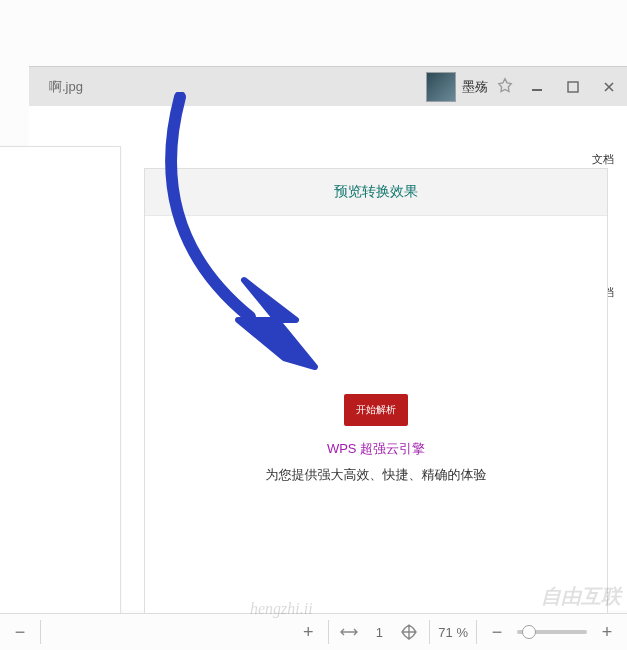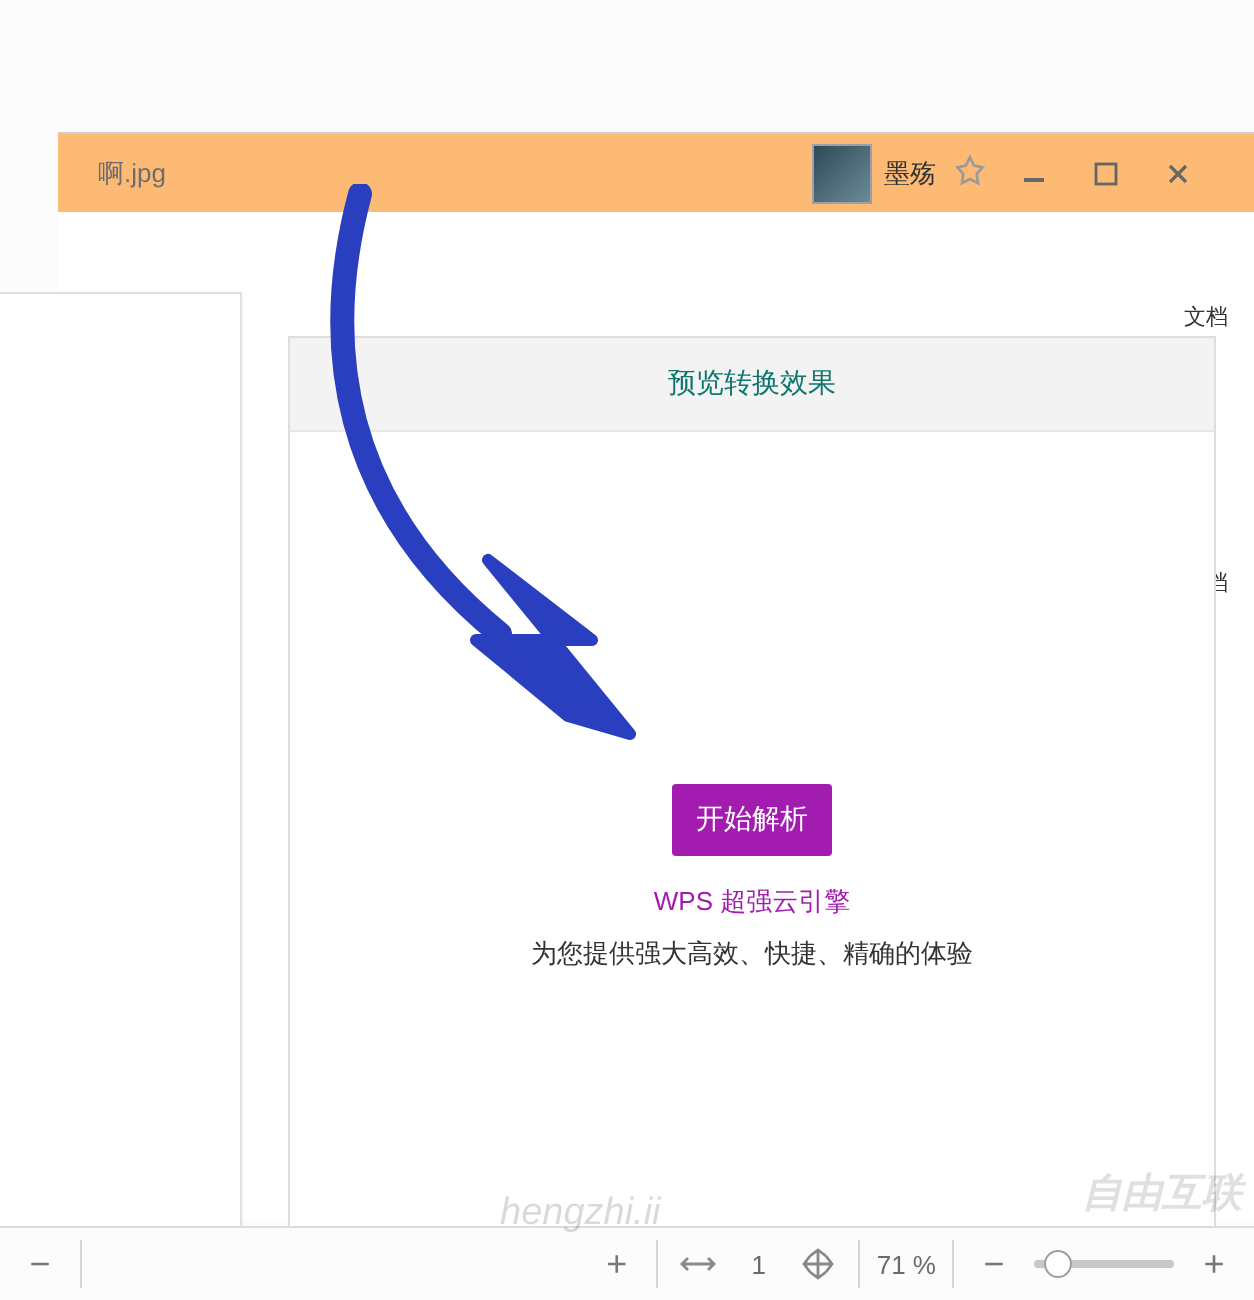--- a/index.html
+++ b/index.html
@@ -1,51 +1,51 @@
 <!DOCTYPE html>
 <html><head>
 <meta charset="utf-8">
 <style>
   html,body{margin:0;padding:0;font-family:"Microsoft YaHei","微软雅黑",sans-serif;background:#f5f5f5;color:#333;font-size:13px;}
   .canvas{position:relative;width:627px;height:650px;overflow:hidden;background:#fcfcfc;}
   
-  .titlebar{position:absolute;left:29px;top:66px;right:0;height:40px;background:#fdba74;border-top:1px solid #cfcfcf;display:flex;align-items:center;}
+  .titlebar{position:absolute;left:29px;top:66px;right:0;height:40px;background:#e5e5e5;border-top:1px solid #cfcfcf;display:flex;align-items:center;}
   .title-name{margin-left:20px;color:#6d6d6d;font-size:13px;}
-  .title-right{margin-left:auto;display:flex;align-items:center;gap:6px;padding-right:23px;}
+  .title-right{margin-left:auto;display:flex;align-items:center;gap:6px;padding-right:3px;}
   .avatar{width:28px;height:28px;background:linear-gradient(135deg,#2f4a57 0%,#6b8b98 100%);border:1px solid #9aa0a5;}
   .safe-icon{width:22px;height:22px;display:flex;align-items:center;justify-content:center;}
   .winbtn{width:30px;height:26px;display:flex;align-items:center;justify-content:center;color:#555;}
   
   .content{position:absolute;left:29px;top:106px;right:0;bottom:40px;background:#ffffff;}
   
   .left-page{position:absolute;left:-250px;top:40px;width:300px;height:460px;background:#ffffff;border:1px solid #e0e0e0;padding:20px;box-shadow:0 1px 3px rgba(0,0,0,0.05);font-size:11.5px;color:#333;line-height:2.6;}
   .left-page div{white-space:nowrap;}
   
   .right-strip{position:absolute;right:-5px;top:40px;width:40px;height:460px;font-size:11px;line-height:2.4;color:#333;}
   .right-strip div{margin-bottom:40px;}
   
   .preview{position:absolute;left:115px;top:22px;width:462px;height:492px;background:#ffffff;border:1px solid #dedede;margin-top:40px;}
   .preview-title{height:46px;background:#f4f3f3;display:flex;align-items:center;justify-content:center;border-bottom:1px solid #e8e8e8;font-size:14px;color:#0f766e;}
   .preview-body{position:relative;height:calc(100% - 46px);display:flex;flex-direction:column;align-items:center;justify-content:center;gap:14px;}
-  .start-btn{background:#a21caf;color:#fff;border:none;padding:9px 12px;font-size:14px;border-radius:2px;cursor:pointer;}
+  .start-btn{background:#b91c1c;color:#fff;border:none;padding:9px 12px;font-size:10px;border-radius:2px;cursor:pointer;}
   .engine-line{font-size:13px;color:#a21caf;text-align:center;}
   .engine-sub{font-size:13px;color:#333;text-align:center;margin-top:-6px;font-family:Liberation Serif, serif;}
   
   .arrow{position:absolute;left:140px;top:92px;pointer-events:none;}
   
   .bottombar{position:absolute;left:0;right:0;bottom:0;height:36px;background:#fcfcfc;border-top:1px solid #dcdcdc;display:flex;align-items:center;font-size:13px;color:#6b6b6b;}
   .seg{display:flex;align-items:center;gap:8px;padding:0 8px;}
   .vsep{width:1px;height:24px;background:#d6d6d6;}
   .icon-btn{width:24px;height:24px;display:flex;align-items:center;justify-content:center;font-size:18px;color:#777;cursor:pointer;}
   .page-num{min-width:20px;text-align:center;}
   .zoom-track{position:relative;width:70px;height:4px;background:#c8c8c8;border-radius:2px;}
   .zoom-thumb{position:absolute;top:50%;left:12px;width:12px;height:12px;border:1px solid #a0a0a0;background:#fff;border-radius:50%;transform:translate(-50%,-50%);}
   
   .watermark1{position:absolute;right:6px;bottom:40px;font-size:20px;color:rgba(0,0,0,.12);font-style:italic;font-weight:700;pointer-events:none;margin-left:48px;}
-  .watermark2{position:absolute;left:250px;bottom:32px;font-size:19px;color:rgba(0,0,0,.15);font-style:italic;pointer-events:none;font-family:Liberation Sans, sans-serif;}
+  .watermark2{position:absolute;left:250px;bottom:32px;font-size:16px;color:rgba(0,0,0,.15);font-style:italic;pointer-events:none;font-family:Liberation Serif, serif;}
   svg{display:block;}
 </style>
 </head>
 <body>
 
 <div class="canvas">
 
   <div class="titlebar">
     <span class="title-name">啊.jpg</span>
     <div class="title-right">

